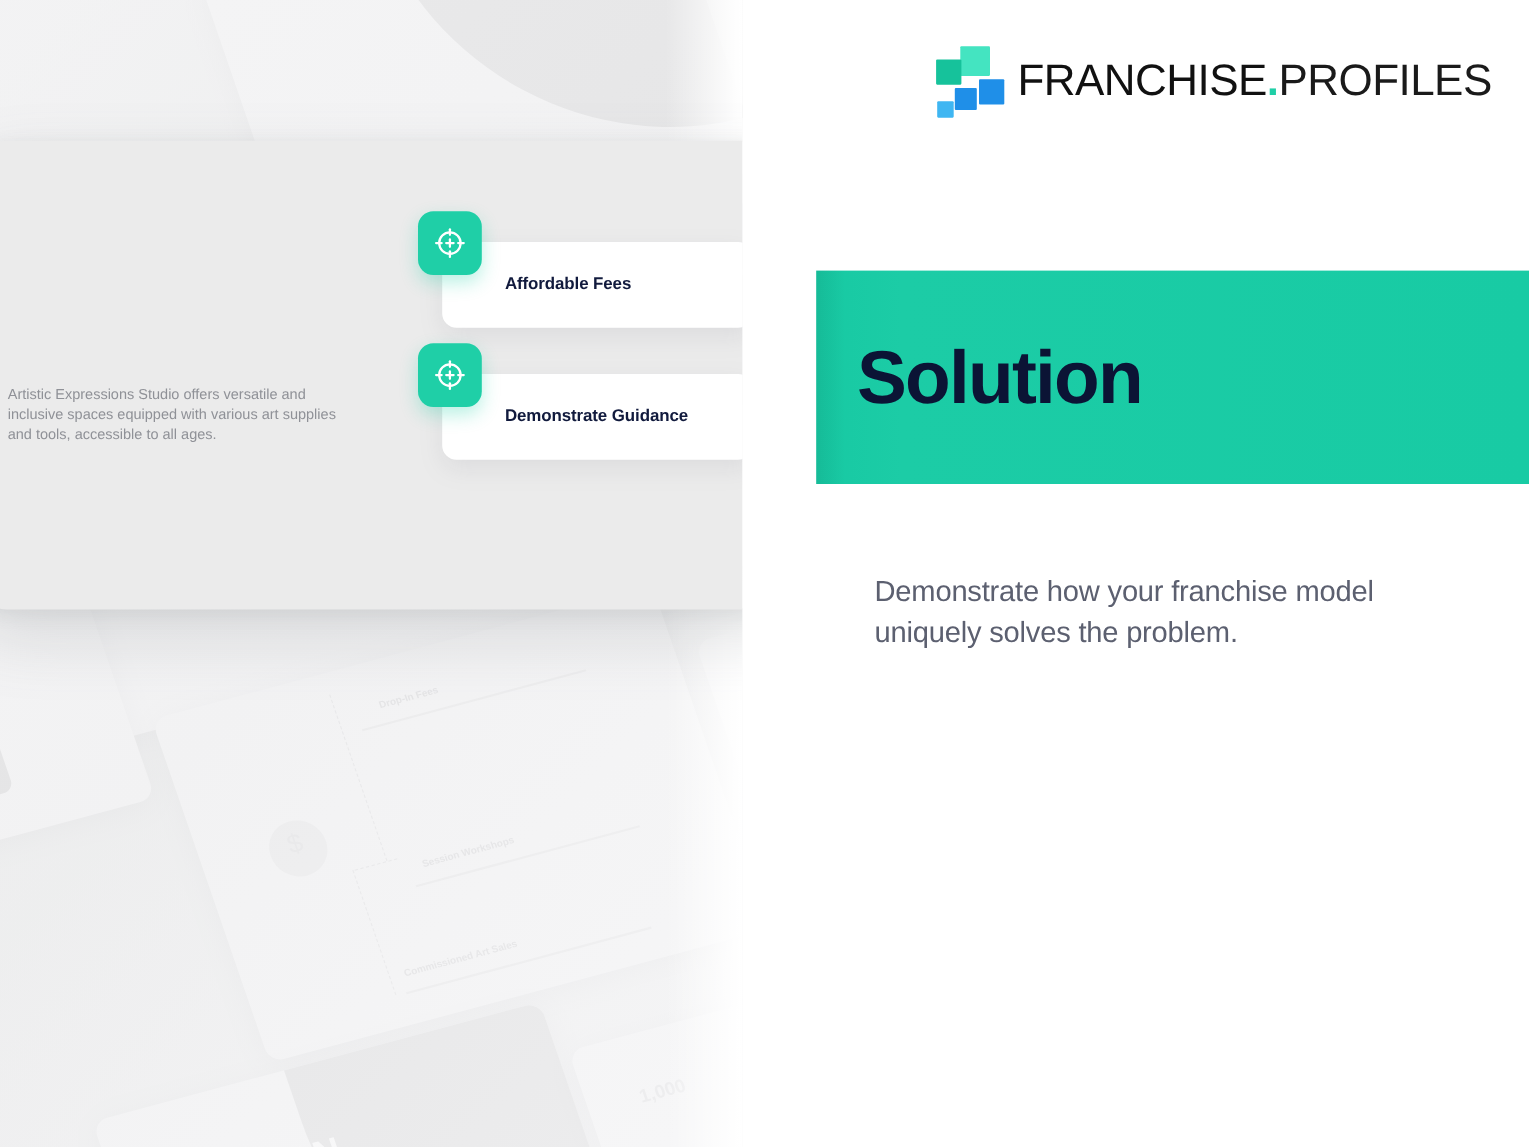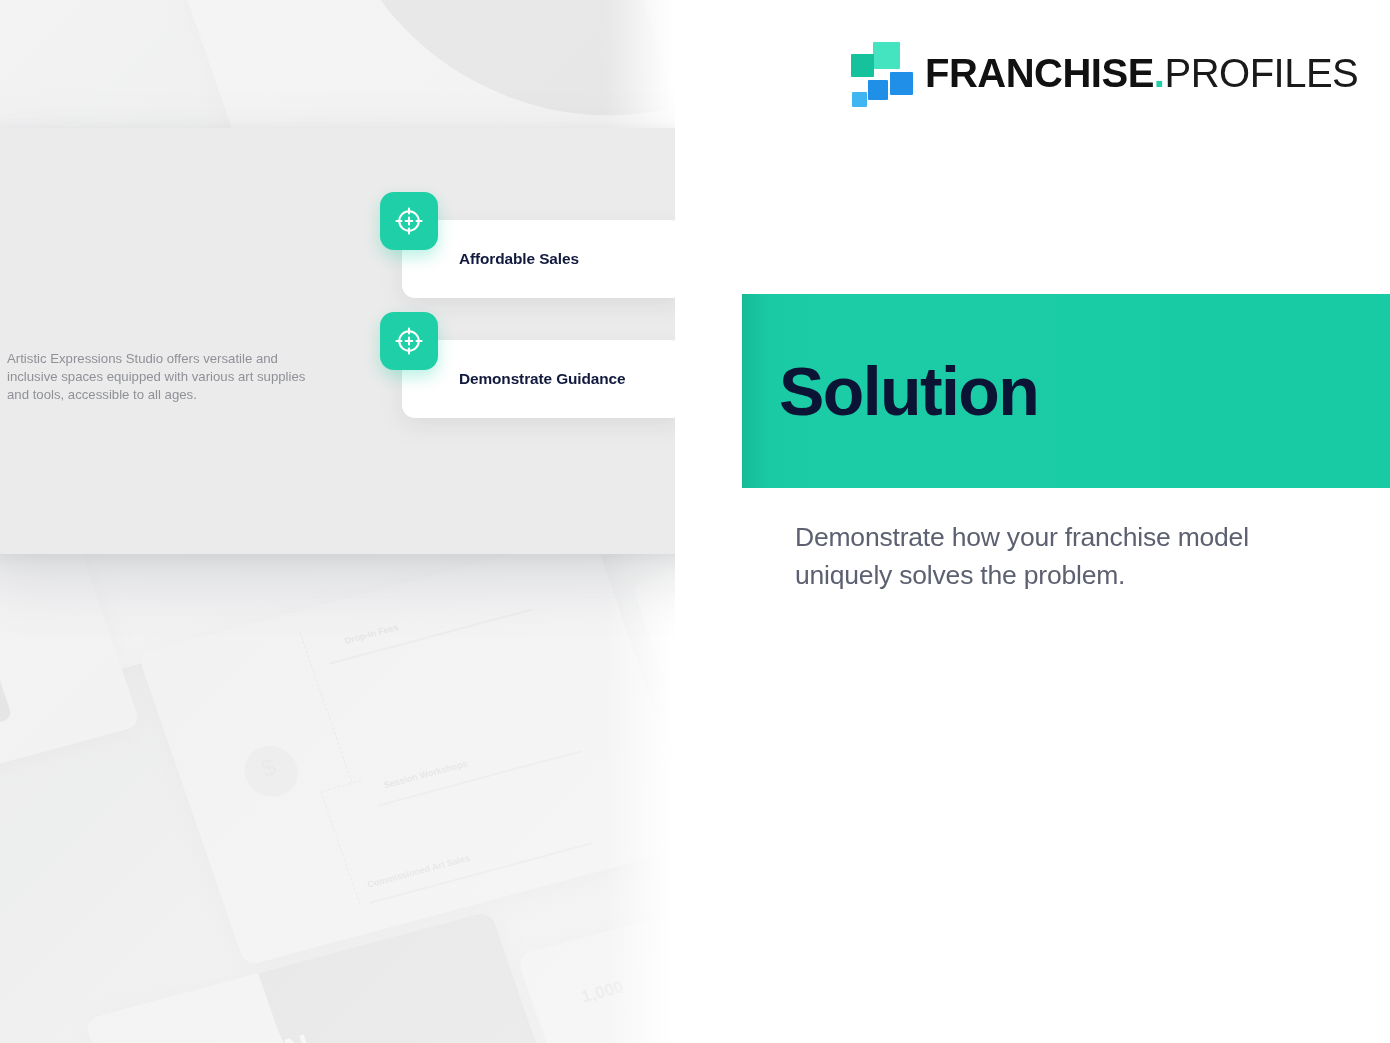--- a/index.html
+++ b/index.html
@@ -230,34 +230,33 @@
     position: absolute;
     display: block;
     border-radius: 1px;
   }
   .brand-text {
     font-size: 40px;
     letter-spacing: -0.5px;
     line-height: 1;
     white-space: nowrap;
   }
-  .brand-text .b1 { font-weight: 700; color: #111111; }
+  .brand-text .b1 { font-weight: 400; color: #111111; }
   .brand-text .dot { font-weight: 800; color: #1fcfa7; }
   .brand-text .b2 { font-weight: 400; color: #1a1a1a; }
 
   .title-banner {
     position: absolute;
     left: 67px;
     top: 246px;
     width: 648px;
     height: 194px;
     background: linear-gradient(to right, #17c9a3 0%, #1ccca6 12%, #18cba4 100%);
     display: flex;
     align-items: center;
-    margin-top: 48px;
   }
   .title-banner::before {
     content: "";
     position: absolute;
     left: 0; top: 0; bottom: 0;
     width: 26px;
     background: linear-gradient(to right, rgba(0,0,0,0.07), rgba(0,0,0,0));
     pointer-events: none;
   }
   .banner-title {
@@ -357,21 +356,21 @@
     <div class="slide-card">
 
 
       <div class="slide-body">Artistic Expressions Studio offers versatile and inclusive spaces equipped with various art supplies and tools, accessible to all ages.</div>
 
       <div class="feature-list">
 
 
         <div class="feature-row">
           <div class="feature-card">
-            <div class="feature-label">Affordable Sales</div>
+            <div class="feature-label">Affordable Fees</div>
           </div>
           <div class="feature-badge">
             <svg width="30" height="30" viewBox="0 0 32 32" fill="none" stroke="#ffffff" stroke-width="2.2" stroke-linecap="round">
               <circle cx="16" cy="16" r="10.4"></circle>
               <line x1="16" y1="2.6" x2="16" y2="8"></line>
               <line x1="16" y1="24" x2="16" y2="29.4"></line>
               <line x1="2.6" y1="16" x2="8" y2="16"></line>
               <line x1="24" y1="16" x2="29.4" y2="16"></line>
               <line x1="16" y1="12.4" x2="16" y2="19.6"></line>
               <line x1="12.4" y1="16" x2="19.6" y2="16"></line>

